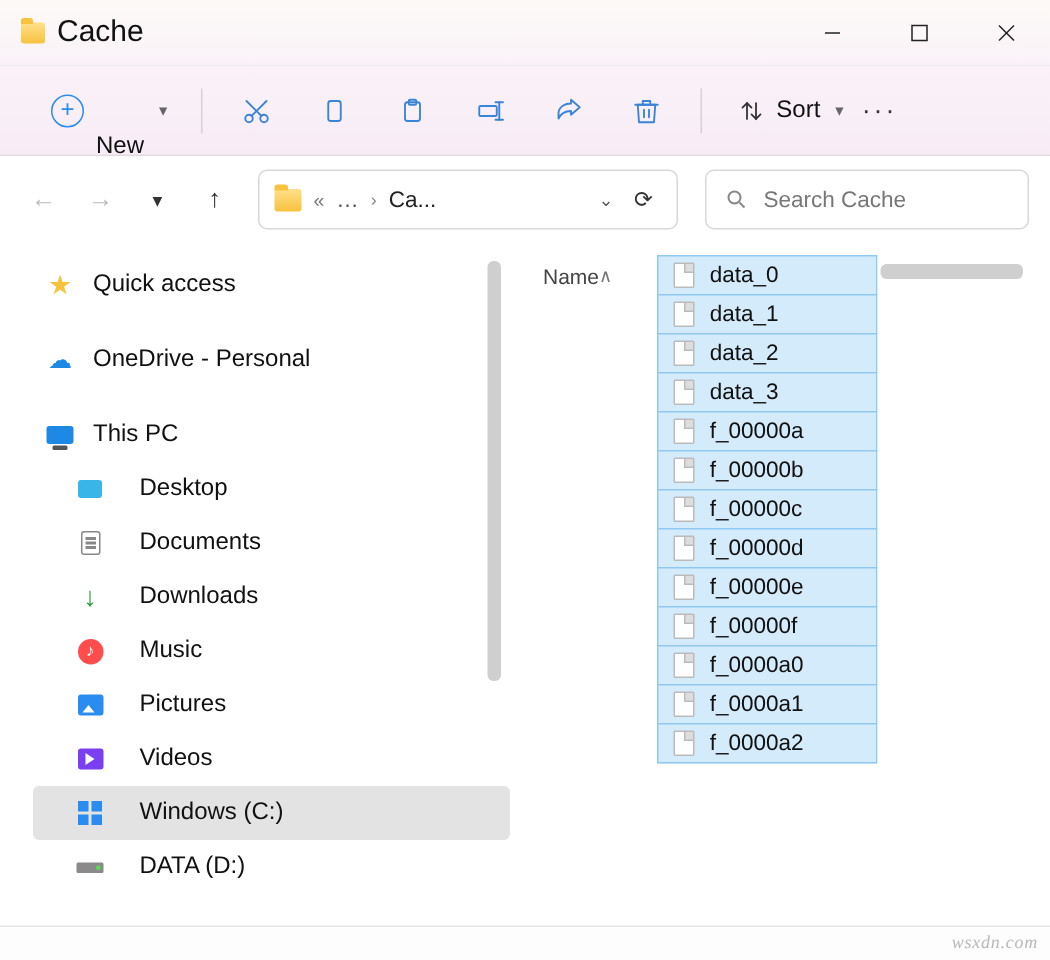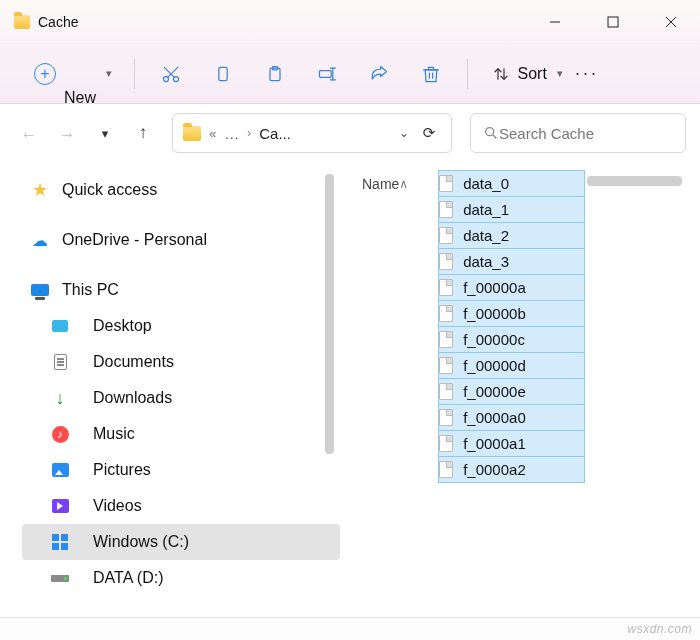--- a/index.html
+++ b/index.html
@@ -1,21 +1,21 @@
 <!DOCTYPE html>
 <html><head>
 <meta charset="utf-8">
 <style>
   * { box-sizing: border-box; font-family: 'Segoe UI', Tahoma, sans-serif; }
   body { margin: 0; padding: 0; width: 700px; height: 640px; background: #fdfdfd; overflow: hidden; }
   .window { width: 700px; height: 618px; background: #fff; display: flex; flex-direction: column; border-bottom: 1px solid #e5e5e5; position: relative; }
   .titlebar { height: 44px; display: flex; align-items: center; background: linear-gradient(#fcfaf7,#faf2f8); border-bottom: 1px solid #eee; }
   .title-folder { width: 16px; height: 14px; margin: 0 8px 0 14px; background: linear-gradient(#ffe08a,#f7c23d); border-radius: 2px; position:relative;}
   .title-folder::before{content:"";position:absolute;top:-3px;left:0;width:8px;height:4px;background:#f7c23d;border-radius:2px 2px 0 0;}
-  .title { font-size: 14px; color: #111; flex: 0 0 auto; }
+  .title { font-size: 20px; color: #111; flex: 0 0 auto; }
   .title-spacer { flex: 1; }
   .winbtn { width: 58px; height: 44px; display:flex; align-items:center; justify-content: center; font-size: 13px; color:#222;}
   .winbtn svg { stroke:#222; stroke-width:1; fill:none;}
   .toolbar { height: 60px; display:flex; align-items:center; gap: 4px; padding: 0 10px 0 24px; background: linear-gradient(#faf2f8,#f7ecf6); border-bottom: 1px solid #e0d9e0;}
   .new-btn { display:flex; align-items:center; gap:8px; padding: 6px 10px; border-radius:4px;}
   .new-plus { width:22px;height:22px;border:1.4px solid #2a8cf0;border-radius:50%;display:flex;align-items:center;justify-content:center;color:#2a8cf0;font-size:16px;line-height:1;}
   .new-label{font-size:16px;color:#111;margin-top:48px;}
   .chev{font-size:11px;color:#666;margin-left:2px;}
   .tb-icon{width:48px;height:40px;display:flex;align-items:center;justify-content:center;}
   .tb-icon svg{width:20px;height:20px;stroke:#3a84d6;stroke-width:1.5;fill:none;stroke-linecap:round;stroke-linejoin:round;}
@@ -26,21 +26,21 @@
   .nav-arrow{width:30px;height:40px;display:flex;align-items:center;justify-content:center;font-size:17px;color:#333;}
   .nav-arrow.dis{color:#bdbdbd;}
   .breadcrumb{flex:0 0 280px; margin-left:6px; height:40px;border:1px solid #d8d8d8;border-radius:6px;display:flex;align-items:center;padding:0 10px;gap:8px;font-size:15px;color:#222;}
   .bc-folder{width:18px;height:15px;background:linear-gradient(#ffe08a,#f7c23d);border-radius:2px;position:relative;}
   .bc-folder::before{content:"";position:absolute;top:-3px;left:0;width:9px;height:4px;background:#f7c23d;border-radius:2px 2px 0 0;}
   .bc-sep{color:#888;font-size:12px;}
   .bc-ellipsis{color:#555;}
   .bc-spacer{flex:1;}
   .bc-chevron{font-size:12px;color:#555;}
   .bc-refresh{width:24px;text-align:center;color:#333;font-size:15px;}
-  .search{flex:1;height:40px;border:1px solid #d8d8d8;border-radius:6px;display:flex;align-items:center;padding:0 12px;margin-left:10px;color:#777;font-size:15px;}
+  .search{flex:1;height:40px;border:1px solid #d8d8d8;border-radius:6px;display:flex;align-items:center;padding:0 12px;margin-left:10px;color:#777;font-size:15px;gap:10px;}
   .body{flex:1;display:flex;overflow:hidden;}
   .sidebar{width:340px;position:relative;padding:10px 0 0 22px;overflow:hidden;}
   .sb-scroll{position:absolute;right:6px;top:12px;width:9px;height:280px;background:#cfcfcf;border-radius:4px;}
   .sb-group{margin:0 0 14px 0;}
   .sb-item{display:flex;align-items:center;gap:12px;height:36px;font-size:16px;color:#111;padding-left:8px;border-radius:4px;}
   .sb-item.child{padding-left:28px;gap:23px;}
   .sb-item.sel{background:#e3e3e3;}
   .ic{width:20px;height:20px;display:flex;align-items:center;justify-content:center;}
   .star{color:#f7c23d;font-size:18px;}
   .cloud{color:#1e88e5;font-size:16px;}
@@ -56,33 +56,33 @@
   .vid{width:17px;height:14px;background:#7b3ff2;border-radius:2px;position:relative;}
   .vid::after{content:"";position:absolute;top:3px;left:5px;width:0;height:0;border-top:4px solid transparent;border-bottom:4px solid transparent;border-left:6px solid #fff;}
   .wtiles{display:grid;grid-template-columns:7px 7px;grid-gap:2px;}
   .wtiles span{width:7px;height:7px;background:#2a8cf0;}
   .drive{width:18px;height:7px;background:#8a8a8a;border-radius:1px;position:relative;}
   .drive::after{content:"";position:absolute;right:2px;top:2px;width:3px;height:3px;border-radius:50%;background:#4ae84a;}
   .list{flex:1;display:flex;flex-direction:row;padding:8px 18px 6px 12px;position:relative;}
   .list-header{display:flex;align-items:center;height:28px;font-size:14px;color:#444;padding-left:10px;border-bottom: none;}
   .list-header .sort-ind{flex:1;text-align:center;color:#777;font-size:12px;margin-right:30px;}
   .files{flex:1;overflow:hidden;}
-  .row{display:flex;align-items:center;height:27px;font-size:15px;color:#111;border:1px solid #8fc9f2;background:#d4ebfb;gap:10px;margin-top:-1px;}
+  .row{display:flex;align-items:center;height:27px;font-size:15px;color:#111;border:1px solid #8fc9f2;background:#d4ebfb;padding-left:10px;gap:10px;margin-top:-1px;}
   .row:first-child{margin-top:0;}
   .file-ic{width:14px;height:17px;background:#fff;border:1px solid #bbb;border-radius:1px;position:relative;flex:0 0 auto;}
   .file-ic::after{content:"";position:absolute;top:0;right:0;width:5px;height:5px;background:#ddd;border-left:1px solid #bbb;border-bottom:1px solid #bbb;}
   .h-scroll{height:14px;display:flex;align-items:center;padding-left:2px;margin-top:4px;}
   .h-thumb{width:95px;height:10px;background:#cfcfcf;border-radius:4px;}
   .status{height:30px;display:flex;align-items:center;padding:0 12px;font-size:14px;color:#555;gap:26px;border-top:1px solid #e5e5e5;}
   .status-spacer{flex:1;}
   .view-toggle{display:flex;gap:4px;}
   .vt{width:26px;height:22px;border:1px solid #d0d0d0;border-radius:3px;display:flex;align-items:center;justify-content:center;}
   .vt.active{border-color:#2a8cf0;background:#e6f2fd;}
   .vt svg{width:14px;height:14px;stroke:#555;fill:none;stroke-width:1.3;}
-  .watermark{position:absolute;bottom:4px;right:8px;font-size:12px;color:#b8b8b8;font-style:italic;letter-spacing:0.5px;}
+  .watermark{position:absolute;bottom:4px;right:8px;font-size:12px;color:#b8b8b8;font-style:italic;letter-spacing:0.5px;font-family:Liberation Serif, serif;}
 </style>
 </head>
 <body>
 
 <div class="window">
 
   <div class="titlebar">
     <div class="title-folder"></div>
     <div class="title">Cache</div>
     <div class="title-spacer"></div>
@@ -304,20 +304,24 @@
           <div class="row">
             <span class="file-ic"></span>
             <span>f_00000d</span>
           </div>
           <div class="row">
             <span class="file-ic"></span>
             <span>f_00000e</span>
           </div>
           <div class="row">
             <span class="file-ic"></span>
+            <span>f_00000f</span>
+          </div>
+          <div class="row">
+            <span class="file-ic"></span>
             <span>f_0000a0</span>
           </div>
           <div class="row">
             <span class="file-ic"></span>
             <span>f_0000a1</span>
           </div>
           <div class="row">
             <span class="file-ic"></span>
             <span>f_0000a2</span>
           </div>

